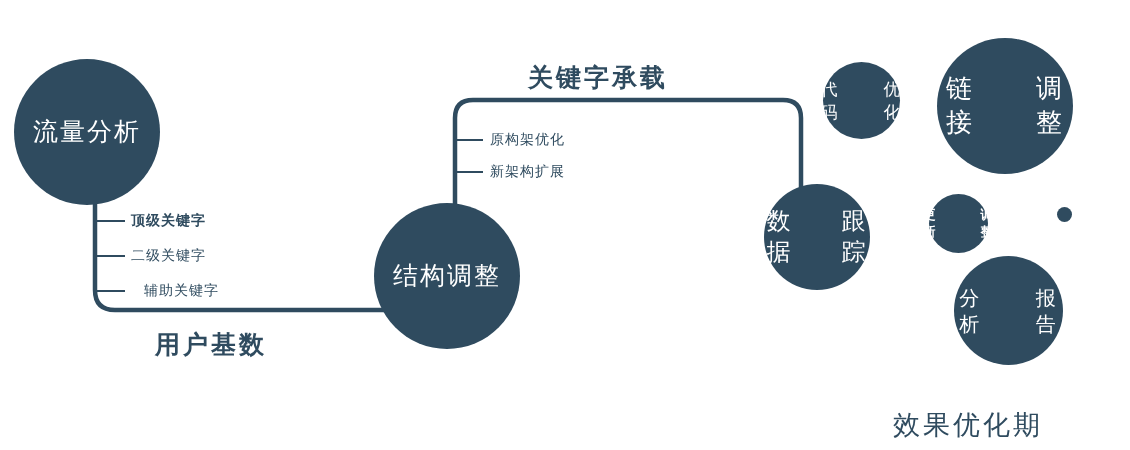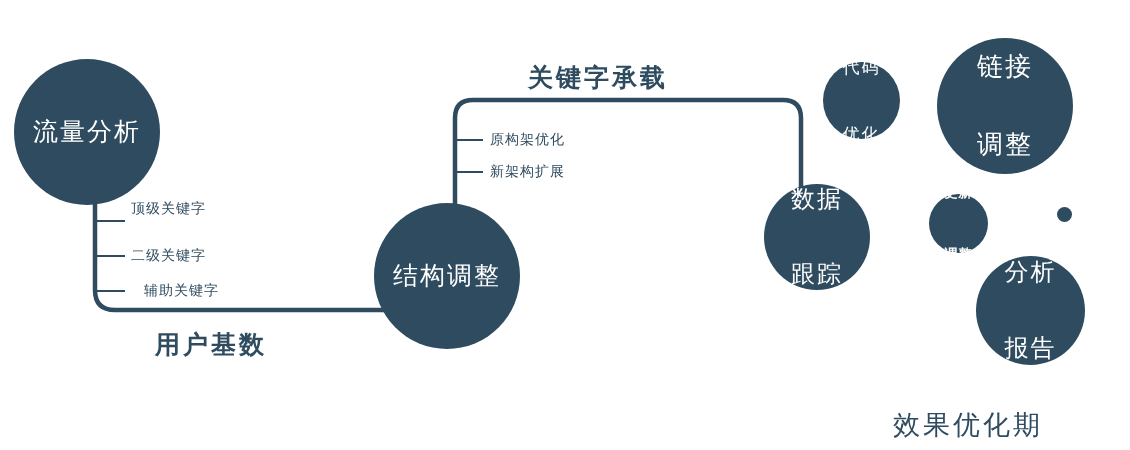--- a/index.html
+++ b/index.html
@@ -19,36 +19,36 @@
   svg.wires path { fill: none; stroke: var(--accent); }
   .main-wire { stroke-width: 4.5px; }
   .tick-wire { stroke-width: 2px; }
 
   .node {
     position: absolute;
     border-radius: 50%;
     background: var(--accent);
     color: #ffffff;
     display: flex;
-    flex-direction: column;
+    flex-direction: row;
     align-items: center;
     justify-content: center;
-    text-align: right;
+    text-align: center;
     letter-spacing: 2px;
     line-height: 1.3;
     gap: 44px;
   }
 
   .node-traffic      { left: 14px;  top: 59px;  width: 146px; height: 146px; font-size: 25px; }
   .node-structure    { left: 374px; top: 203px; width: 146px; height: 146px; font-size: 25px; }
   .node-tracking     { left: 764px; top: 184px; width: 106px; height: 106px; font-size: 24px; }
   .node-code         { left: 823px; top: 62px;  width: 77px;  height: 77px;  font-size: 17px; }
   .node-link         { left: 937px; top: 38px;  width: 136px; height: 136px; font-size: 26px; }
   .node-update       { left: 929px; top: 194px; width: 59px;  height: 59px;  font-size: 13px; font-weight: 600; letter-spacing: 1px; }
-  .node-report       { left: 976px; top: 256px; width: 109px; height: 109px; font-size: 24px; }
+  .node-report       { left: 954px; top: 256px; width: 109px; height: 109px; font-size: 20px; }
   .node-dot          { left: 1057px; top: 207px; width: 15px; height: 15px; }
 
   .label {
     position: absolute;
     color: var(--accent);
     white-space: nowrap;
   }
   .edge-label   { font-size: 25px; font-weight: 600; letter-spacing: 3px; font-family: Liberation Serif, serif; }
   .branch-label { font-size: 14px; font-weight: 500; letter-spacing: 1px; }
   .caption      { font-size: 27px; font-weight: 400; letter-spacing: 3px; }
@@ -96,21 +96,21 @@
     <span>调整</span>
   </div>
 
   <div class="node node-dot"></div>
 
   <div class="node node-report">
     <span>分析</span>
     <span>报告</span>
   </div>
 
-  <div class="label branch-label" style="left:131px; top:200px;">顶级关键字</div>
+  <div class="label branch-label" style="left:131px; top:212px;font-weight:bold;">顶级关键字</div>
   <div class="label branch-label" style="left:131px; top:247px;">二级关键字</div>
   <div class="label branch-label" style="left:144px; top:282px;">辅助关键字</div>
 
   <div class="label branch-label" style="left:490px; top:131px;">原构架优化</div>
   <div class="label branch-label" style="left:490px; top:163px;">新架构扩展</div>
 
   <div class="label edge-label" style="left:155px; top:328px;">用户基数</div>
   <div class="label edge-label" style="left:528px; top:61px;">关键字承载</div>
 
   <div class="label caption" style="left:893px; top:407px;">效果优化期</div>

